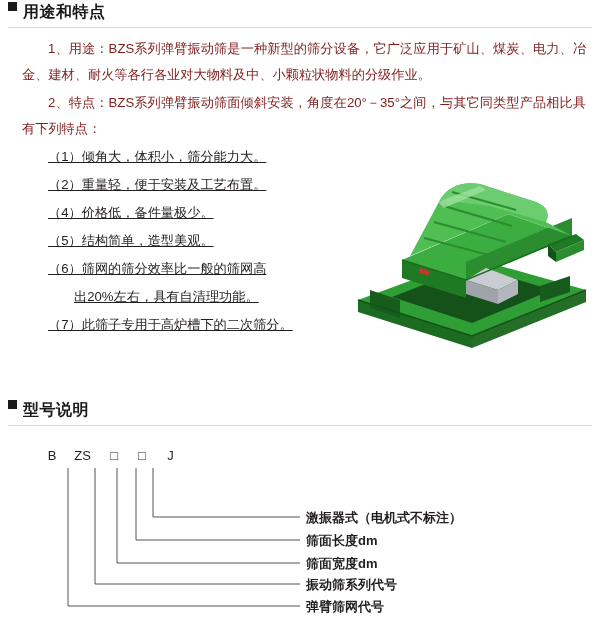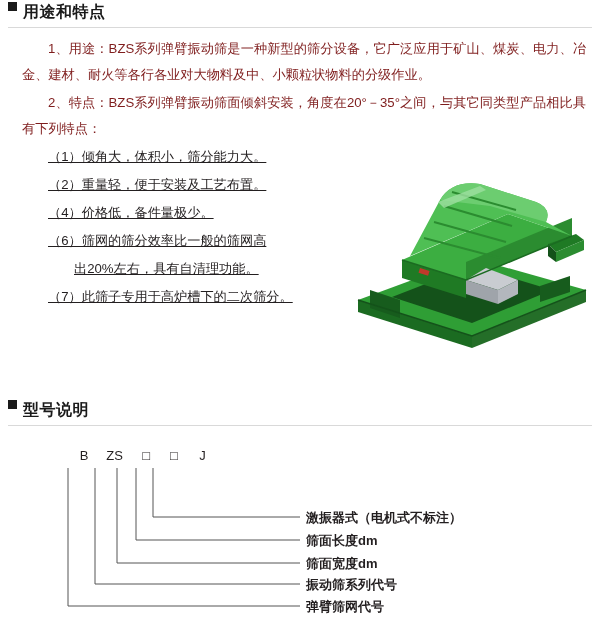--- a/index.html
+++ b/index.html
@@ -125,21 +125,21 @@
   .model-diagram {
     position: absolute;
     left: 0;
     top: 432px;
     width: 600px;
     height: 204px;
   }
   .code-letters {
     position: absolute;
     top: 16px;
-    left: 76px;
+    left: 44px;
     font-size: 13px;
     letter-spacing: 0;
     color: #231f20;
   }
   .code-letters span {
     display: inline-block;
     text-align: center;
   }
   .legend {
     position: absolute;
@@ -161,20 +161,21 @@
   </div>
   <hr class="heading-rule" id="rule-uses">
 
   <div class="body-block para-1">1、用途：BZS系列弹臂振动筛是一种新型的筛分设备，它广泛应用于矿山、煤炭、电力、冶金、建材、耐火等各行各业对大物料及中、小颗粒状物料的分级作业。</div>
   <div class="body-block para-2">2、特点：BZS系列弹臂振动筛面倾斜安装，角度在20°－35°之间，与其它同类型产品相比具有下列特点：</div>
 
   <ul class="bullet-list">
     <li>（1）倾角大，体积小，筛分能力大。</li>
     <li>（2）重量轻，便于安装及工艺布置。</li>
     <li>（4）价格低，备件量极少。</li>
+    <li>（5）结构简单，造型美观。</li>
     <li>（6）筛网的筛分效率比一般的筛网高</li>
     <li class="bullet-sub">出20%左右，具有自清理功能。</li>
     <li>（7）此筛子专用于高炉槽下的二次筛分。</li>
   </ul>
 
   <div class="product-image">
     <svg width="252" height="215" viewBox="0 0 252 215" xmlns="http://www.w3.org/2000/svg">
 
       <ellipse cx="128" cy="190" rx="118" ry="16" fill="#ffffff"></ellipse>
 

